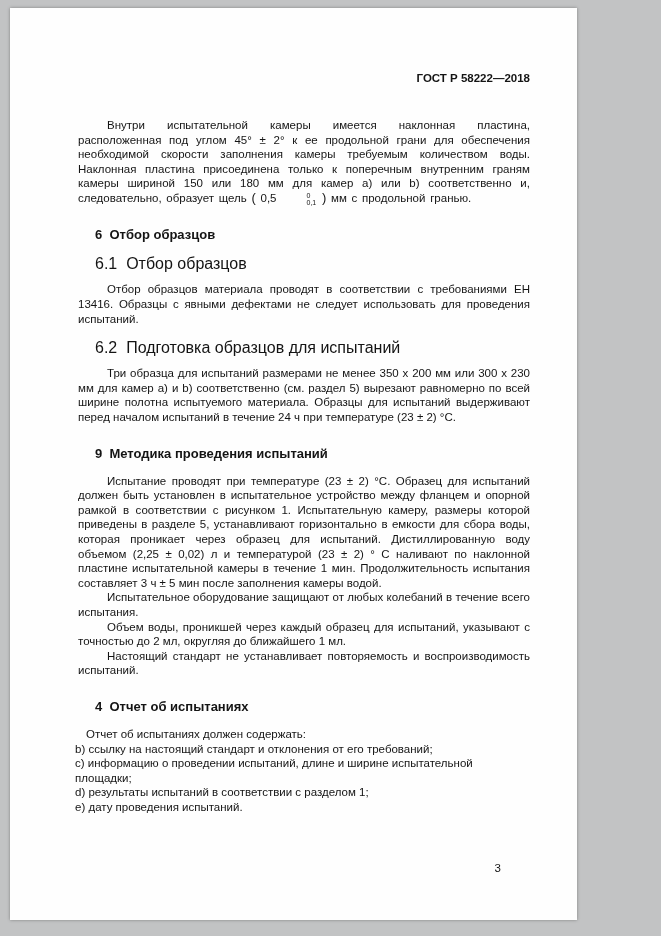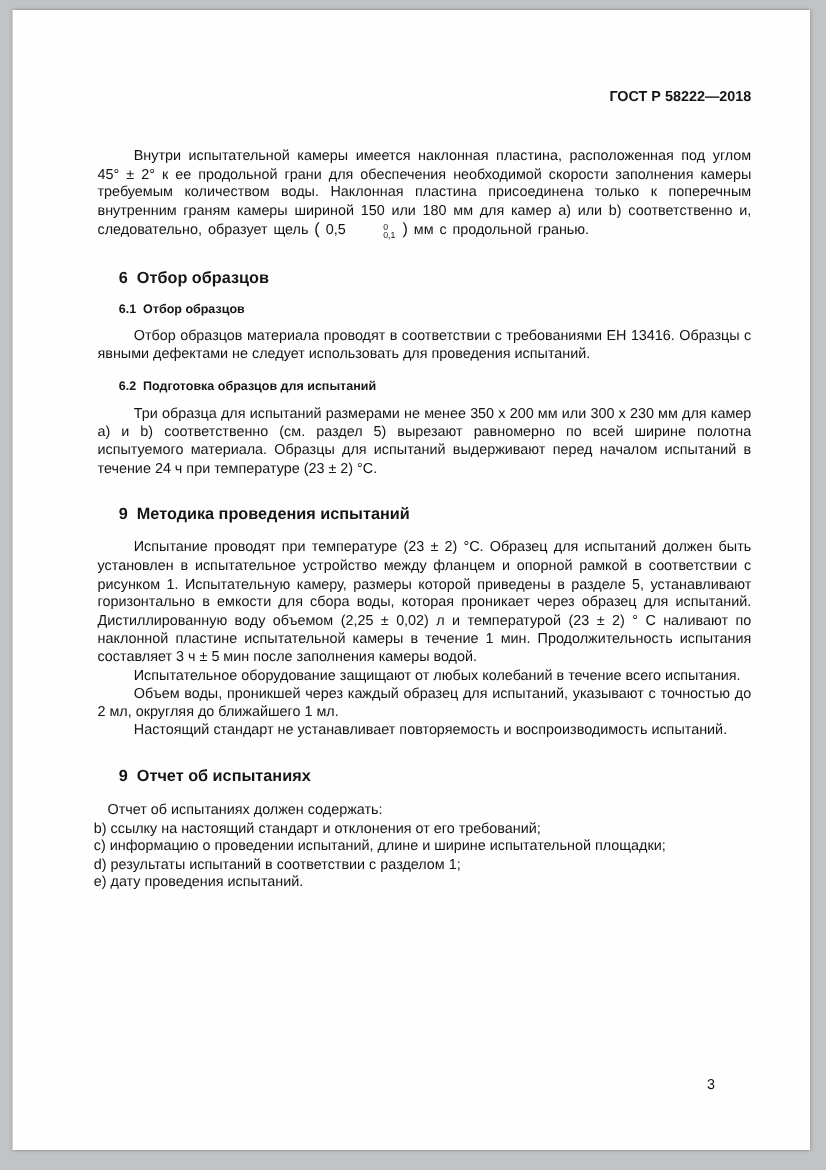--- a/index.html
+++ b/index.html
@@ -11,21 +11,21 @@
     width: 661px;
   }
   .screen {
     width: 661px;
     height: 936px;
     background: #c2c3c4;
     padding: 8px 10px 0 10px;
     overflow: hidden;
   }
   .page {
-    width: 638px;
+    width: 567px;
     height: 912px;
     background: #fefefe;
     padding: 52px 47px 0 47px;
     position: relative;
     box-shadow: 0 0 3px rgba(0,0,0,0.35);
   }
   .doc-header {
     text-align: right;
     font-weight: bold;
     font-size: 11.5px;
@@ -41,22 +41,22 @@
   .justify { text-align: justify; margin-left: 21px; }
   .intro { word-spacing: 1.5px; }
   .sec {
     font-size: 13px;
     font-weight: bold;
     margin: 21px 0 13px 0;
     text-indent: 38px;
     white-space: pre-wrap;
   }
   .subsec {
-    font-size: 10px;
-    font-weight: bold;
+    font-size: 16px;
+    font-weight: normal;
     margin: 13px 0 9px 0;
     text-indent: 38px;
     white-space: pre-wrap;
   }
   .list-item {
     font-size: 11.5px;
     line-height: 14.6px;
     margin: 0;
     padding-left: 18px;
   }
@@ -98,21 +98,21 @@
     <h3 class="subsec">6.2  Подготовка образцов для испытаний</h3>
     <p class="para justify">Три образца для испытаний размерами не менее 350 x 200 мм или 300 x 230 мм для камер a) и b) соответственно (см. раздел 5) вырезают равномерно по всей ширине полотна испытуемого материала. Образцы для испытаний выдерживают перед началом испытаний в течение 24 ч при температуре (23 ± 2) °С.</p>
 
     <h2 class="sec">9  Методика проведения испытаний</h2>
     <p class="para justify">Испытание проводят при температуре (23 ± 2) °С. Образец для испытаний должен быть установлен в испытательное устройство между фланцем и опорной рамкой в соответствии с рисунком 1. Испытательную камеру, размеры которой приведены в разделе 5, устанавливают горизонтально в емкости для сбора воды, которая проникает через образец для испытаний. Дистиллированную воду объемом (2,25 ± 0,02) л и температурой (23 ± 2) ° С наливают по наклонной пластине испытательной камеры в течение 1 мин. Продолжительность испытания составляет 3 ч ± 5 мин после заполнения камеры водой.</p>
     <p class="para justify">Испытательное оборудование защищают от любых колебаний в течение всего испытания.</p>
 
     <p class="para justify">Объем воды, проникшей через каждый образец для испытаний, указывают с точностью до 2 мл, округляя до ближайшего 1 мл.</p>
     <p class="para justify">Настоящий стандарт не устанавливает повторяемость и воспроизводимость испытаний.</p>
 
-    <h2 class="sec">9  Отчет об испытаниях</h2>
+    <h2 class="sec">4  Отчет об испытаниях</h2>
     <p class="para">Отчет об испытаниях должен содержать:</p>
     <p class="list-item">b) ссылку на настоящий стандарт и отклонения от его требований;</p>
     <p class="list-item">c) информацию о проведении испытаний, длине и ширине испытательной площадки;</p>
     <p class="list-item">d) результаты испытаний в соответствии с разделом 1;</p>
     <p class="list-item">e) дату проведения испытаний.</p>
 
     <div class="page-number">3</div>
 
   </div>
 </div>

